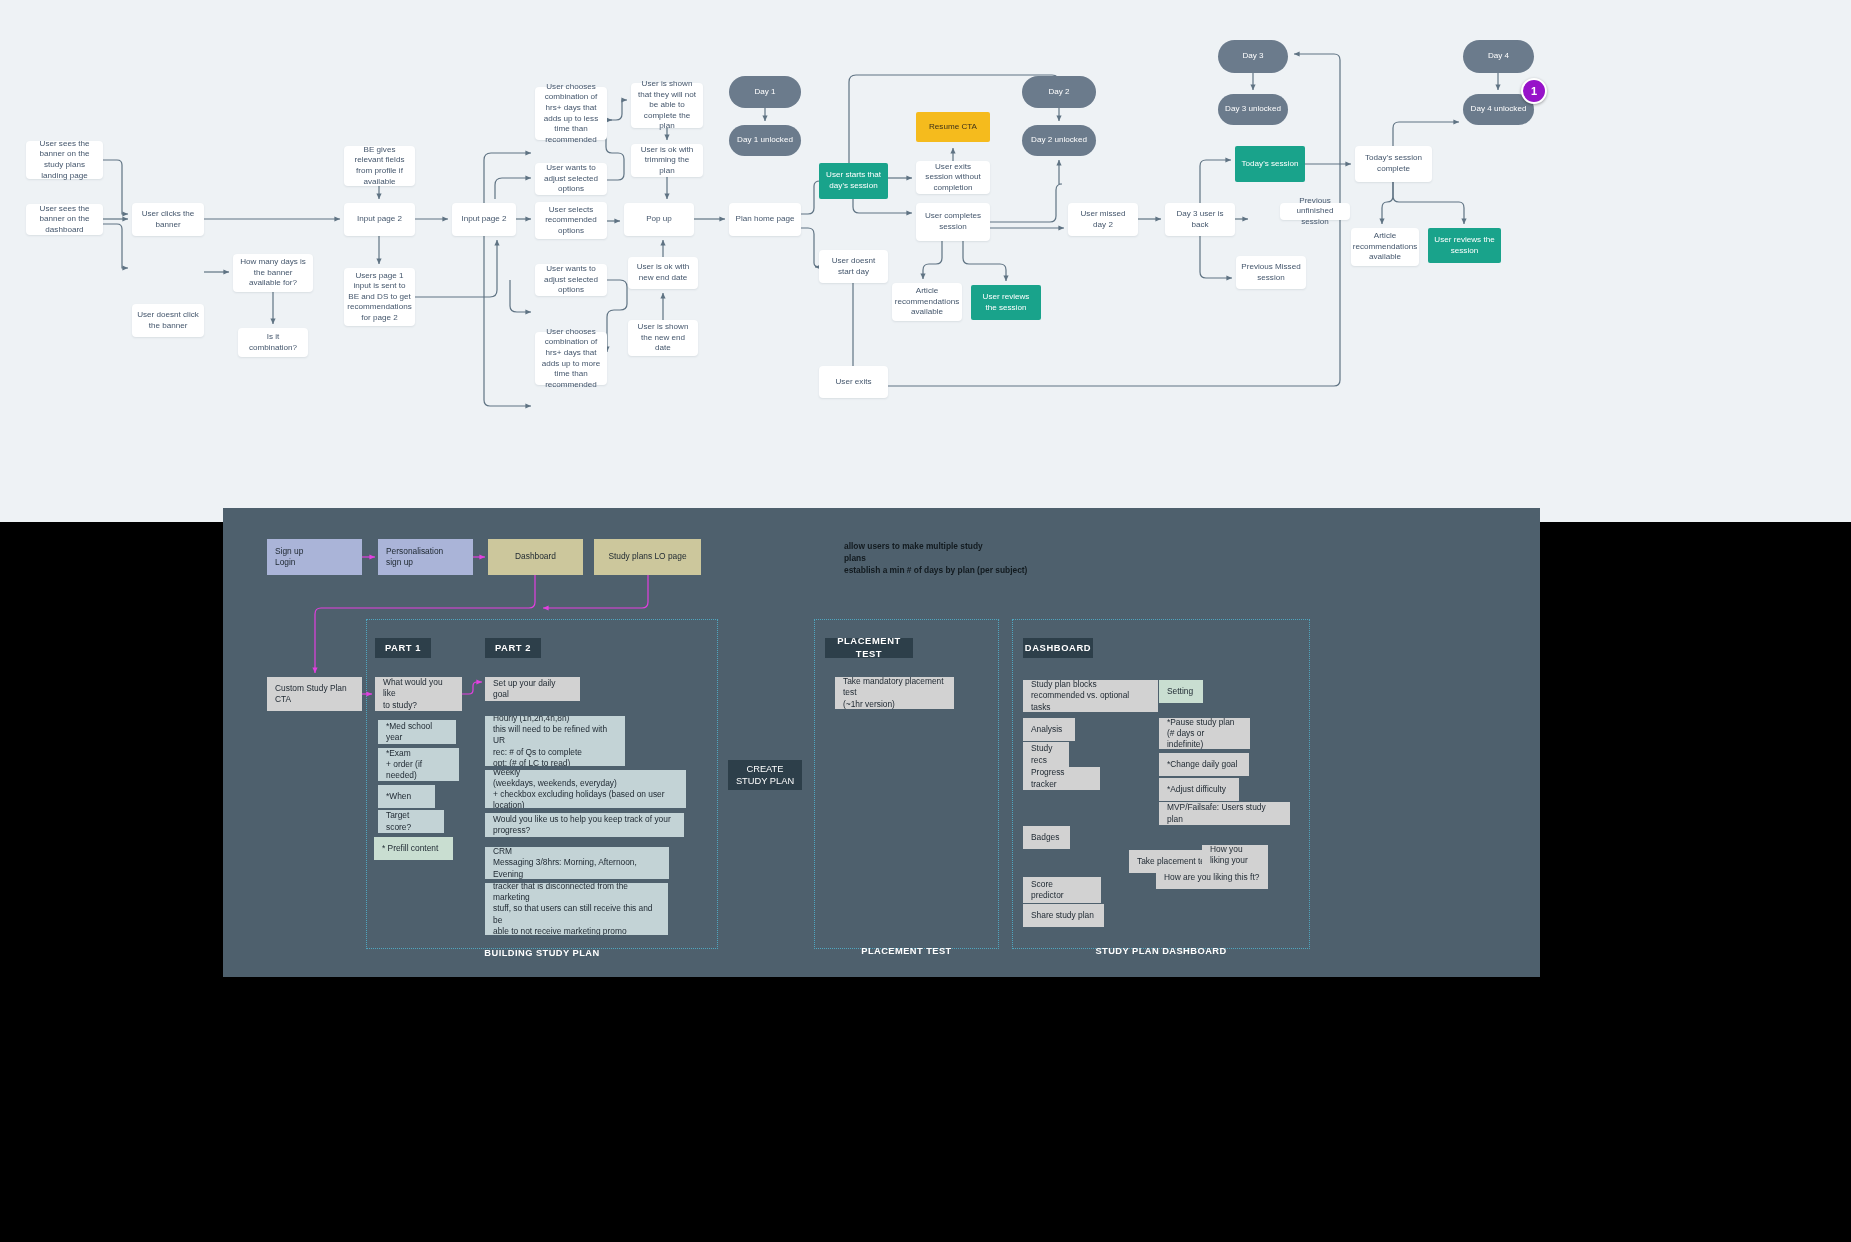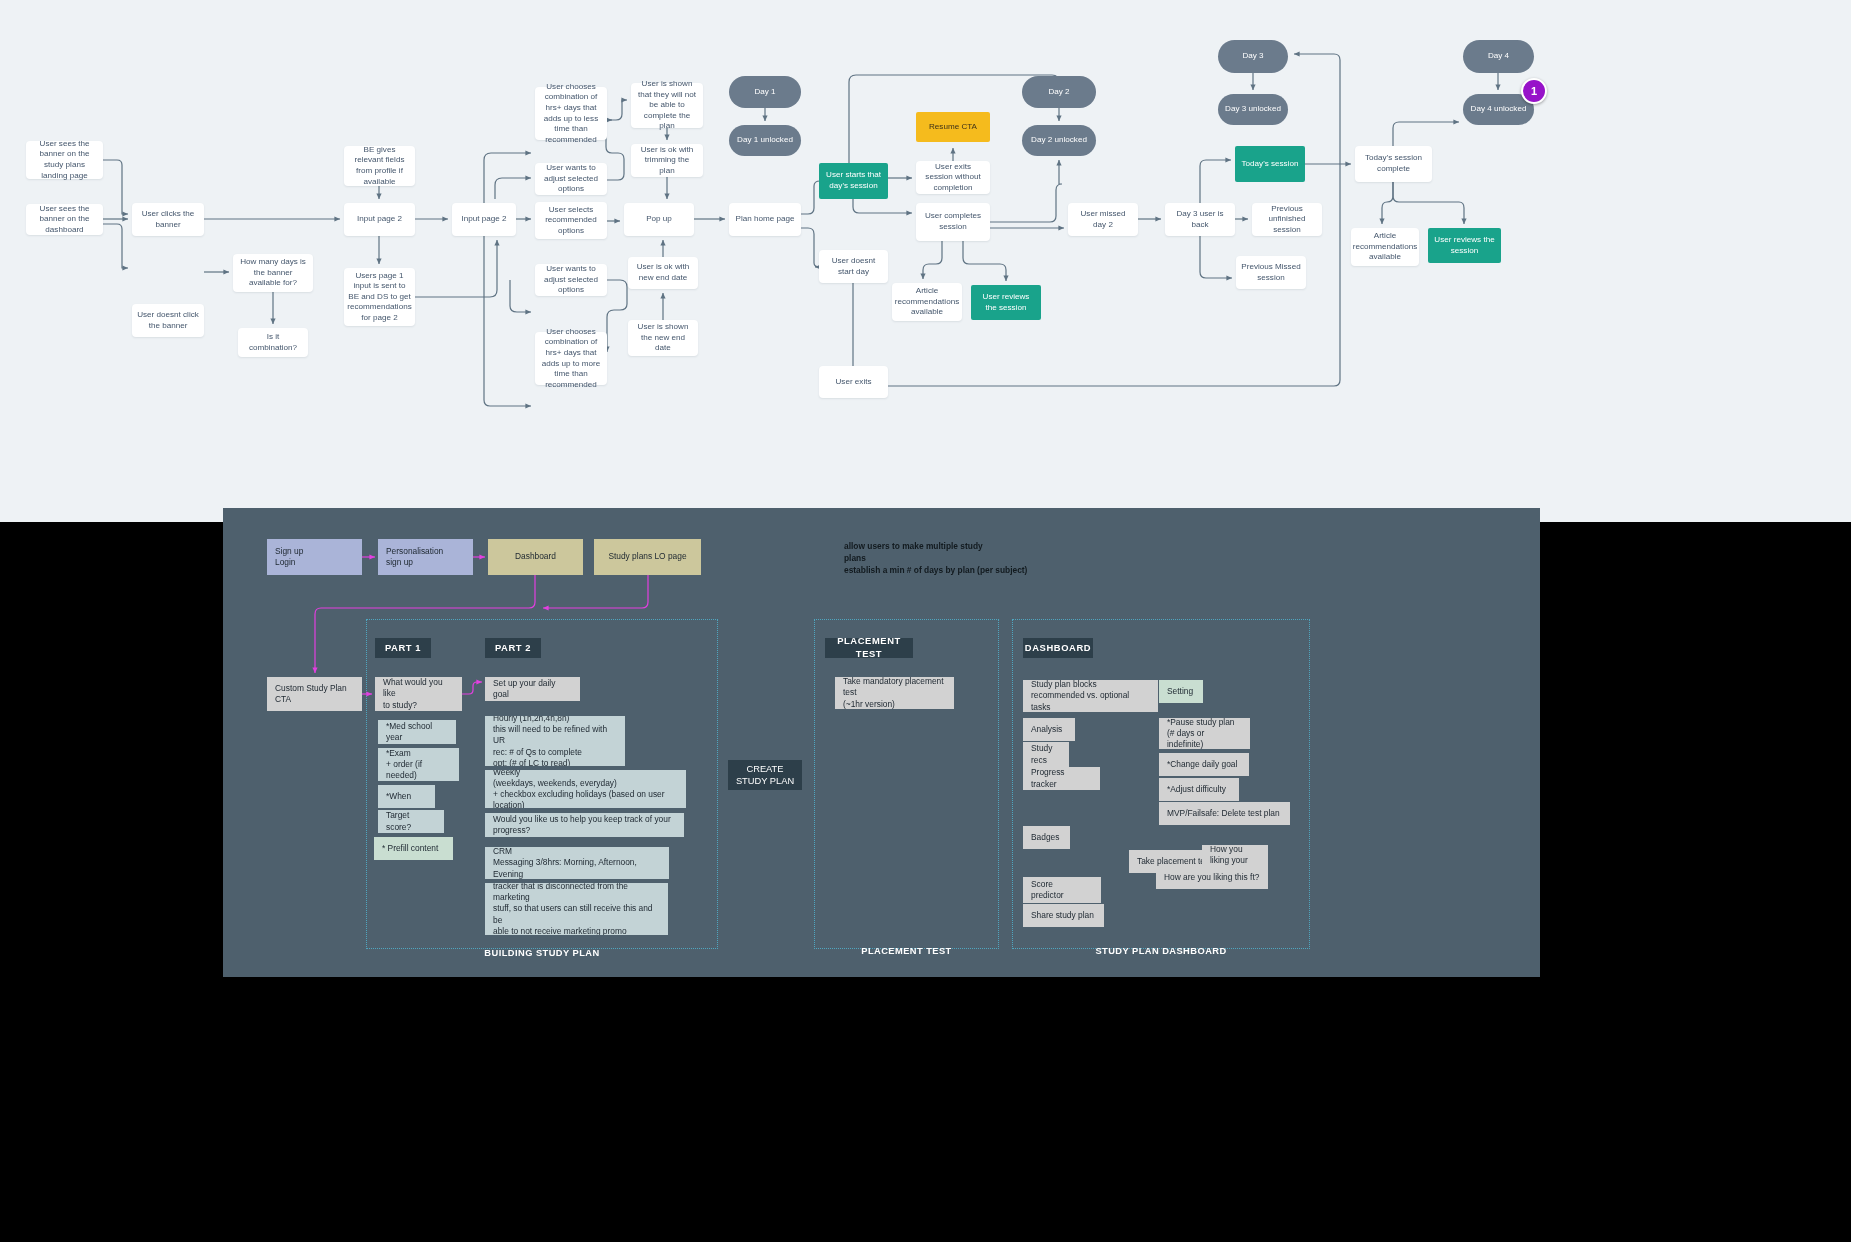--- a/index.html
+++ b/index.html
@@ -161,21 +161,21 @@
       <div class="node" style="left: 819px; top: 366px; width: 69px; height: 32px;">User exits</div>
       <div class="node yellow" style="left: 916px; top: 112px; width: 74px; height: 30px;">Resume CTA</div>
       <div class="node" style="left: 916px; top: 161px; width: 74px; height: 33px;">User exits session without completion</div>
       <div class="node" style="left: 916px; top: 203px; width: 74px; height: 38px;">User completes session</div>
       <div class="node" style="left: 892px; top: 283px; width: 70px; height: 38px;">Article recommendations available</div>
       <div class="node green" style="left: 971px; top: 285px; width: 70px; height: 35px;">User reviews the session</div>
       <div class="node pill" style="left: 1022px; top: 76px; width: 74px; height: 32px;">Day 2</div>
       <div class="node pill" style="left: 1022px; top: 125px; width: 74px; height: 31px;">Day 2 unlocked</div>
       <div class="node" style="left: 1068px; top: 203px; width: 70px; height: 33px;">User missed day 2</div>
       <div class="node" style="left: 1165px; top: 203px; width: 70px; height: 33px;">Day 3 user is back</div>
-      <div class="node" style="left: 1252px; top: 203px; width: 70px; height: 33px; text-align: center;">Previous unfinished session</div>
+      <div class="node" style="left: 1280px; top: 203px; width: 70px; height: 17px; text-align: center;">Previous unfinished session</div>
       <div class="node" style="left: 1236px; top: 256px; width: 70px; height: 33px;">Previous Missed session</div>
       <div class="node pill" style="left: 1218px; top: 40px; width: 70px; height: 33px;">Day 3</div>
       <div class="node pill" style="left: 1218px; top: 94px; width: 70px; height: 31px;">Day 3 unlocked</div>
       <div class="node green" style="left: 1235px; top: 146px; width: 70px; height: 36px;">Today's session</div>
       <div class="node" style="left: 1355px; top: 146px; width: 77px; height: 36px; text-align: center;">Today's session complete</div>
       <div class="node" style="left: 1351px; top: 228px; width: 68px; height: 38px;">Article recommendations available</div>
       <div class="node green" style="left: 1428px; top: 228px; width: 73px; height: 35px;">User reviews the session</div>
       <div class="node pill" style="left: 1463px; top: 40px; width: 71px; height: 33px;">Day 4</div>
       <div class="node pill" style="left: 1463px; top: 94px; width: 71px; height: 31px;">Day 4 unlocked</div>
     </div>
@@ -236,18 +236,18 @@
       <div class="bnode b-grey" style="left: 800px; top: 210px; width: 52px; height: 23px;">Analysis</div>
       <div class="bnode b-grey" style="left: 800px; top: 234px; width: 46px; height: 25px;">Study<br>recs</div>
       <div class="bnode b-grey" style="left: 800px; top: 259px; width: 77px; height: 23px;">Progress tracker</div>
       <div class="bnode b-grey" style="left: 800px; top: 318px; width: 47px; height: 23px;">Badges</div>
       <div class="bnode b-grey" style="left: 800px; top: 369px; width: 78px; height: 26px;">Score<br>predictor</div>
       <div class="bnode b-grey" style="left: 800px; top: 396px; width: 81px; height: 23px;">Share study plan</div>
       <div class="bnode b-mint" style="left: 936px; top: 172px; width: 44px; height: 23px;">Setting</div>
       <div class="bnode b-grey" style="left: 936px; top: 210px; width: 91px; height: 31px;">*Pause study plan<br>(# days or indefinite)</div>
       <div class="bnode b-grey" style="left: 936px; top: 245px; width: 90px; height: 23px;">*Change daily goal</div>
       <div class="bnode b-grey" style="left: 936px; top: 270px; width: 80px; height: 23px;">*Adjust difficulty</div>
-      <div class="bnode b-grey" style="left: 936px; top: 294px; width: 131px; height: 23px;">MVP/Failsafe: Delete test plan</div>
+      <div class="bnode b-grey" style="left: 936px; top: 294px; width: 131px; height: 23px;">MVP/Failsafe: Users study plan</div>
       <div class="bnode b-grey" style="left: 906px; top: 342px; width: 95px; height: 23px;">Take placement test</div>
       <div class="bnode b-grey" style="left: 979px; top: 337px; width: 66px; height: 31px;">How you liking your SP?</div>
       <div class="bnode b-grey" style="left: 933px; top: 358px; width: 112px; height: 23px;">How are you liking this ft?</div>
     </div>
 </div>
 
 </body></html>

